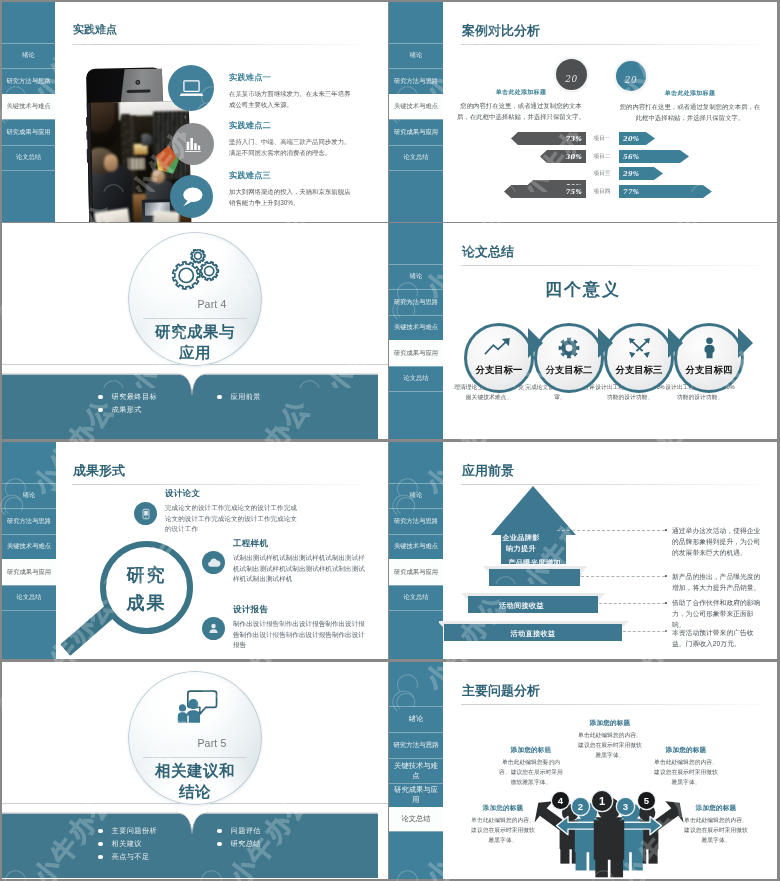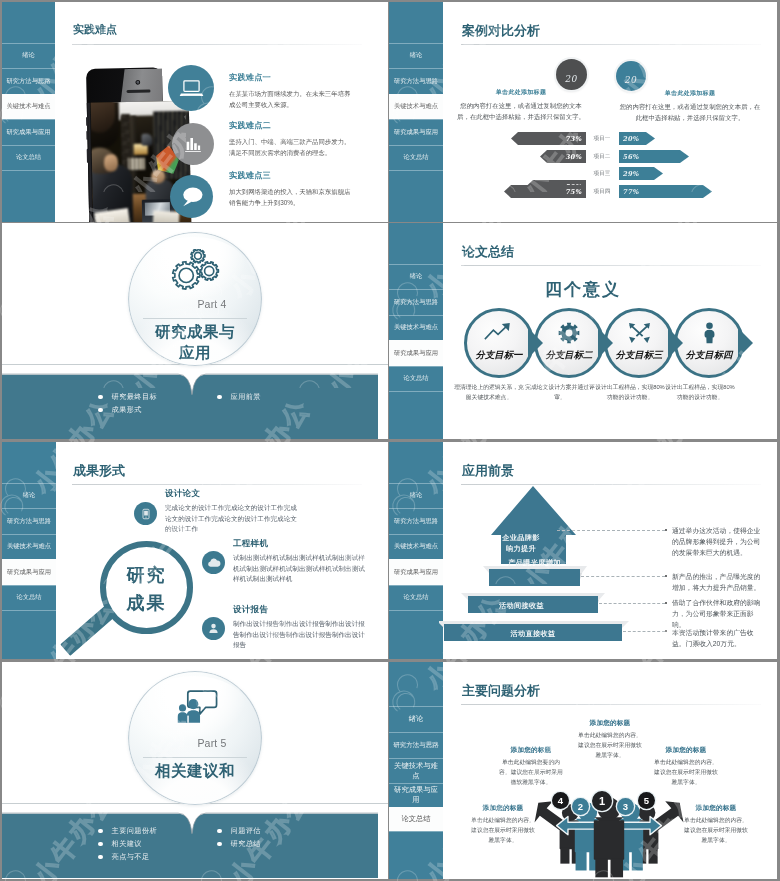--- a/index.html
+++ b/index.html
@@ -141,23 +141,23 @@
 .divline{position:absolute;left:0;right:0;top:141px;height:1px;background:#c7ced1;z-index:2;}
 .band{position:absolute;left:0;top:144px;width:376px;height:72px;z-index:3;display:block;}
 .bl-item{position:absolute;display:flex;align-items:center;color:#e9eef0;font-size:7.2px;
    letter-spacing:.4px;z-index:5;}
 .bl-item .dot{width:4.6px;height:4.6px;border-radius:50%;background:#fff;margin-right:9px;display:inline-block;flex:none;}
 
 
 .s4head{position:absolute;left:0;right:0;top:55px;text-align:center;font-size:17px;
    font-weight:bold;color:#2f6274;letter-spacing:2px;}
 .s4nodes{position:absolute;left:75px;top:85px;width:280px;height:70px;}
-.s4c{position:absolute;top:0;width:70px;height:70px;border-radius:50%;
+.s4c{position:absolute;top:15px;width:70px;height:70px;border-radius:50%;
    background:radial-gradient(circle at 38% 30%,#fdfdfd 0%,#f4f4f5 45%,#e7e8e9 78%,#dddede 100%);
-   border:3.2px solid #3b7285;box-sizing:border-box;z-index:3;font-style:italic;}
+   border:3.2px solid #3b7285;box-sizing:border-box;z-index:3;}
 .s4chev{position:absolute;top:20px;width:15px;height:30px;background:#3b7285;z-index:4;
    clip-path:polygon(0 0,100% 50%,0 100%);}
 .s4ic{position:absolute;left:0;right:0;top:11px;display:flex;justify-content:center;}
 .s4lb{position:absolute;left:0;right:0;top:38px;text-align:center;font-size:9.4px;
    font-weight:bold;color:#141414;letter-spacing:0px;}
 .s4cap{position:absolute;top:160px;width:70px;font-size:5.8px;color:#4e5356;
    line-height:1.7;text-align:center;}
 
 
 .lens-wrap{position:absolute;left:58px;top:85px;width:160px;height:140px;}
@@ -611,20 +611,21 @@
           <circle cx="44.5" cy="33" r="10.5" fill="#3d7a93"></circle>
           <path d="M44.5 46 c-10.5 0-14 4.5-14 13 v13 h28 v-13 c0-8.5-3.5-13-14-13z" fill="#3d7a93"></path>
           <circle cx="22" cy="41" r="7.5" fill="#3d7a93"></circle>
           <path d="M22 50 c-7.5 0-10 3.3-10 9.4 v12.6 h20 v-12.6 c0-6.1-2.5-9.4-10-9.4z" fill="#3d7a93"></path>
           <path d="M31.5 57 h4 v15 h-4z" fill="#ffffff" opacity=".75"></path>
         </svg>
       </div>
       <div class="sph-part">Part 5</div>
       <div class="sph-rule"></div>
       <div class="sph-h1">相关建议和</div>
+      <div class="sph-h2">结论</div>
     </div>
   </div>
   <div class="divline"></div>
   <svg class="band" viewBox="0 0 376 65" preserveAspectRatio="none">
     <path d="M0 7 L176 7 Q188 7 190 25 Q192 7 204 7 L376 7 L376 65 L0 65 Z" fill="#41788d"></path>
     <path d="M0 6.4 L176 6.4 Q188 6.4 190 25 Q192 6.4 204 6.4 L376 6.4" fill="none" stroke="#8f9ca2" stroke-width="0.7"></path>
   </svg>
   <div class="bl-item" style="left:96px;top:164px">
     <span class="dot"></span>
         <span>主要问题份析</span>

